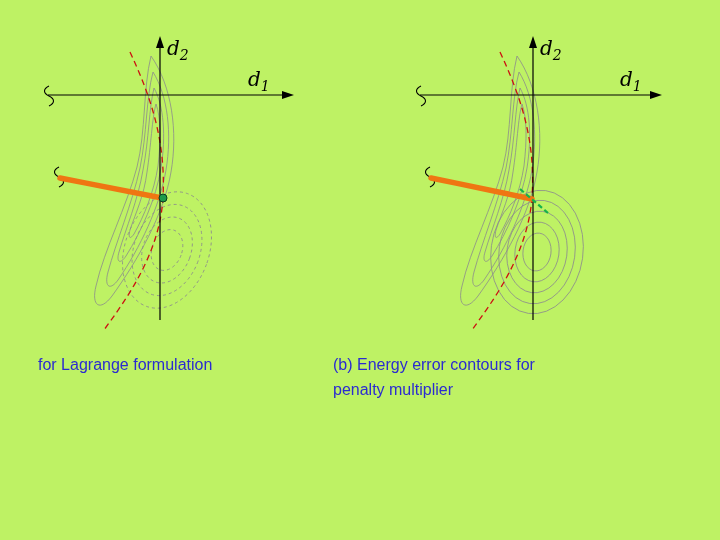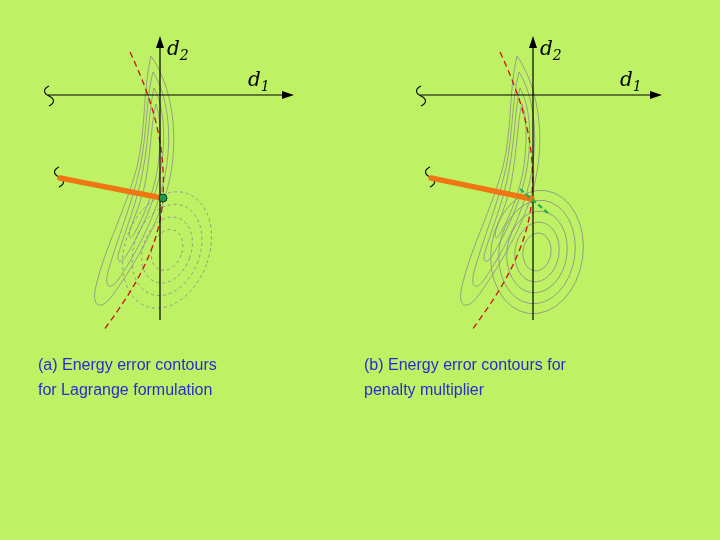--- a/index.html
+++ b/index.html
@@ -2,21 +2,21 @@
 <html><head>
 <meta charset="utf-8">
 <style>
   html,body{margin:0;padding:0;background:#ffffff;}
   #page{position:relative;width:720px;height:540px;background:#bef264;overflow:hidden;
         font-family:"Liberation Sans",sans-serif;padding-left:37px;}
   #plot-svg{position:absolute;left:0;top:0;}
   .caption{position:absolute;width:300px;color:#2b2bd0;font-size:16px;line-height:25px;}
   .caption .cap-line{display:block;}
   #caption-a{left:38px;top:352px;}
-  #caption-b{left:364px;top:352px;}
+  #caption-b{left:333px;top:352px;}
   .axis{stroke:#000;stroke-width:1.2;fill:none;}
   .arrowhead{fill:#000;stroke:none;}
   .contour{stroke:#8c8c8c;stroke-width:0.8;fill:none;}
   .contour-dashed{stroke:#8c8c8c;stroke-width:0.8;fill:none;stroke-dasharray:3,3;}
   .redpath{stroke:#cc1111;stroke-width:1.3;fill:none;stroke-dasharray:6,4;}
   .orangepath{stroke:#ef7612;stroke-width:5.5;fill:none;stroke-linecap:round;}
   .squiggle{stroke:#000;stroke-width:1.1;fill:none;}
   .axis-label{font-family:"DejaVu Serif","Liberation Serif",serif;font-style:italic;
               font-size:20px;fill:#000;}
   .axis-label .sub{font-size:14px;}
@@ -90,21 +90,20 @@
       <path class="orangepath" d="M431,178 C466,185 504,193 532,199"></path>
 
       <line x1="520" y1="189" x2="548" y2="213" stroke="#17b24a" stroke-width="2.2" stroke-dasharray="5,3"></line>
 
       <text class="axis-label" x="540" y="55"><tspan>d</tspan><tspan class="sub" dy="5">2</tspan></text>
       <text class="axis-label" x="620" y="86"><tspan>d</tspan><tspan class="sub" dy="5">1</tspan></text>
     </g>
   </svg>
 
   <div class="caption" id="caption-a">
-    <span class="cap-line">(a) Energy error contours</span>
     <span class="cap-line">for Lagrange formulation</span>
   </div>
   <div class="caption" id="caption-b">
     <span class="cap-line">(b) Energy error contours for</span>
     <span class="cap-line">penalty multiplier</span>
   </div>
 
 </div>
 
 </body></html>

